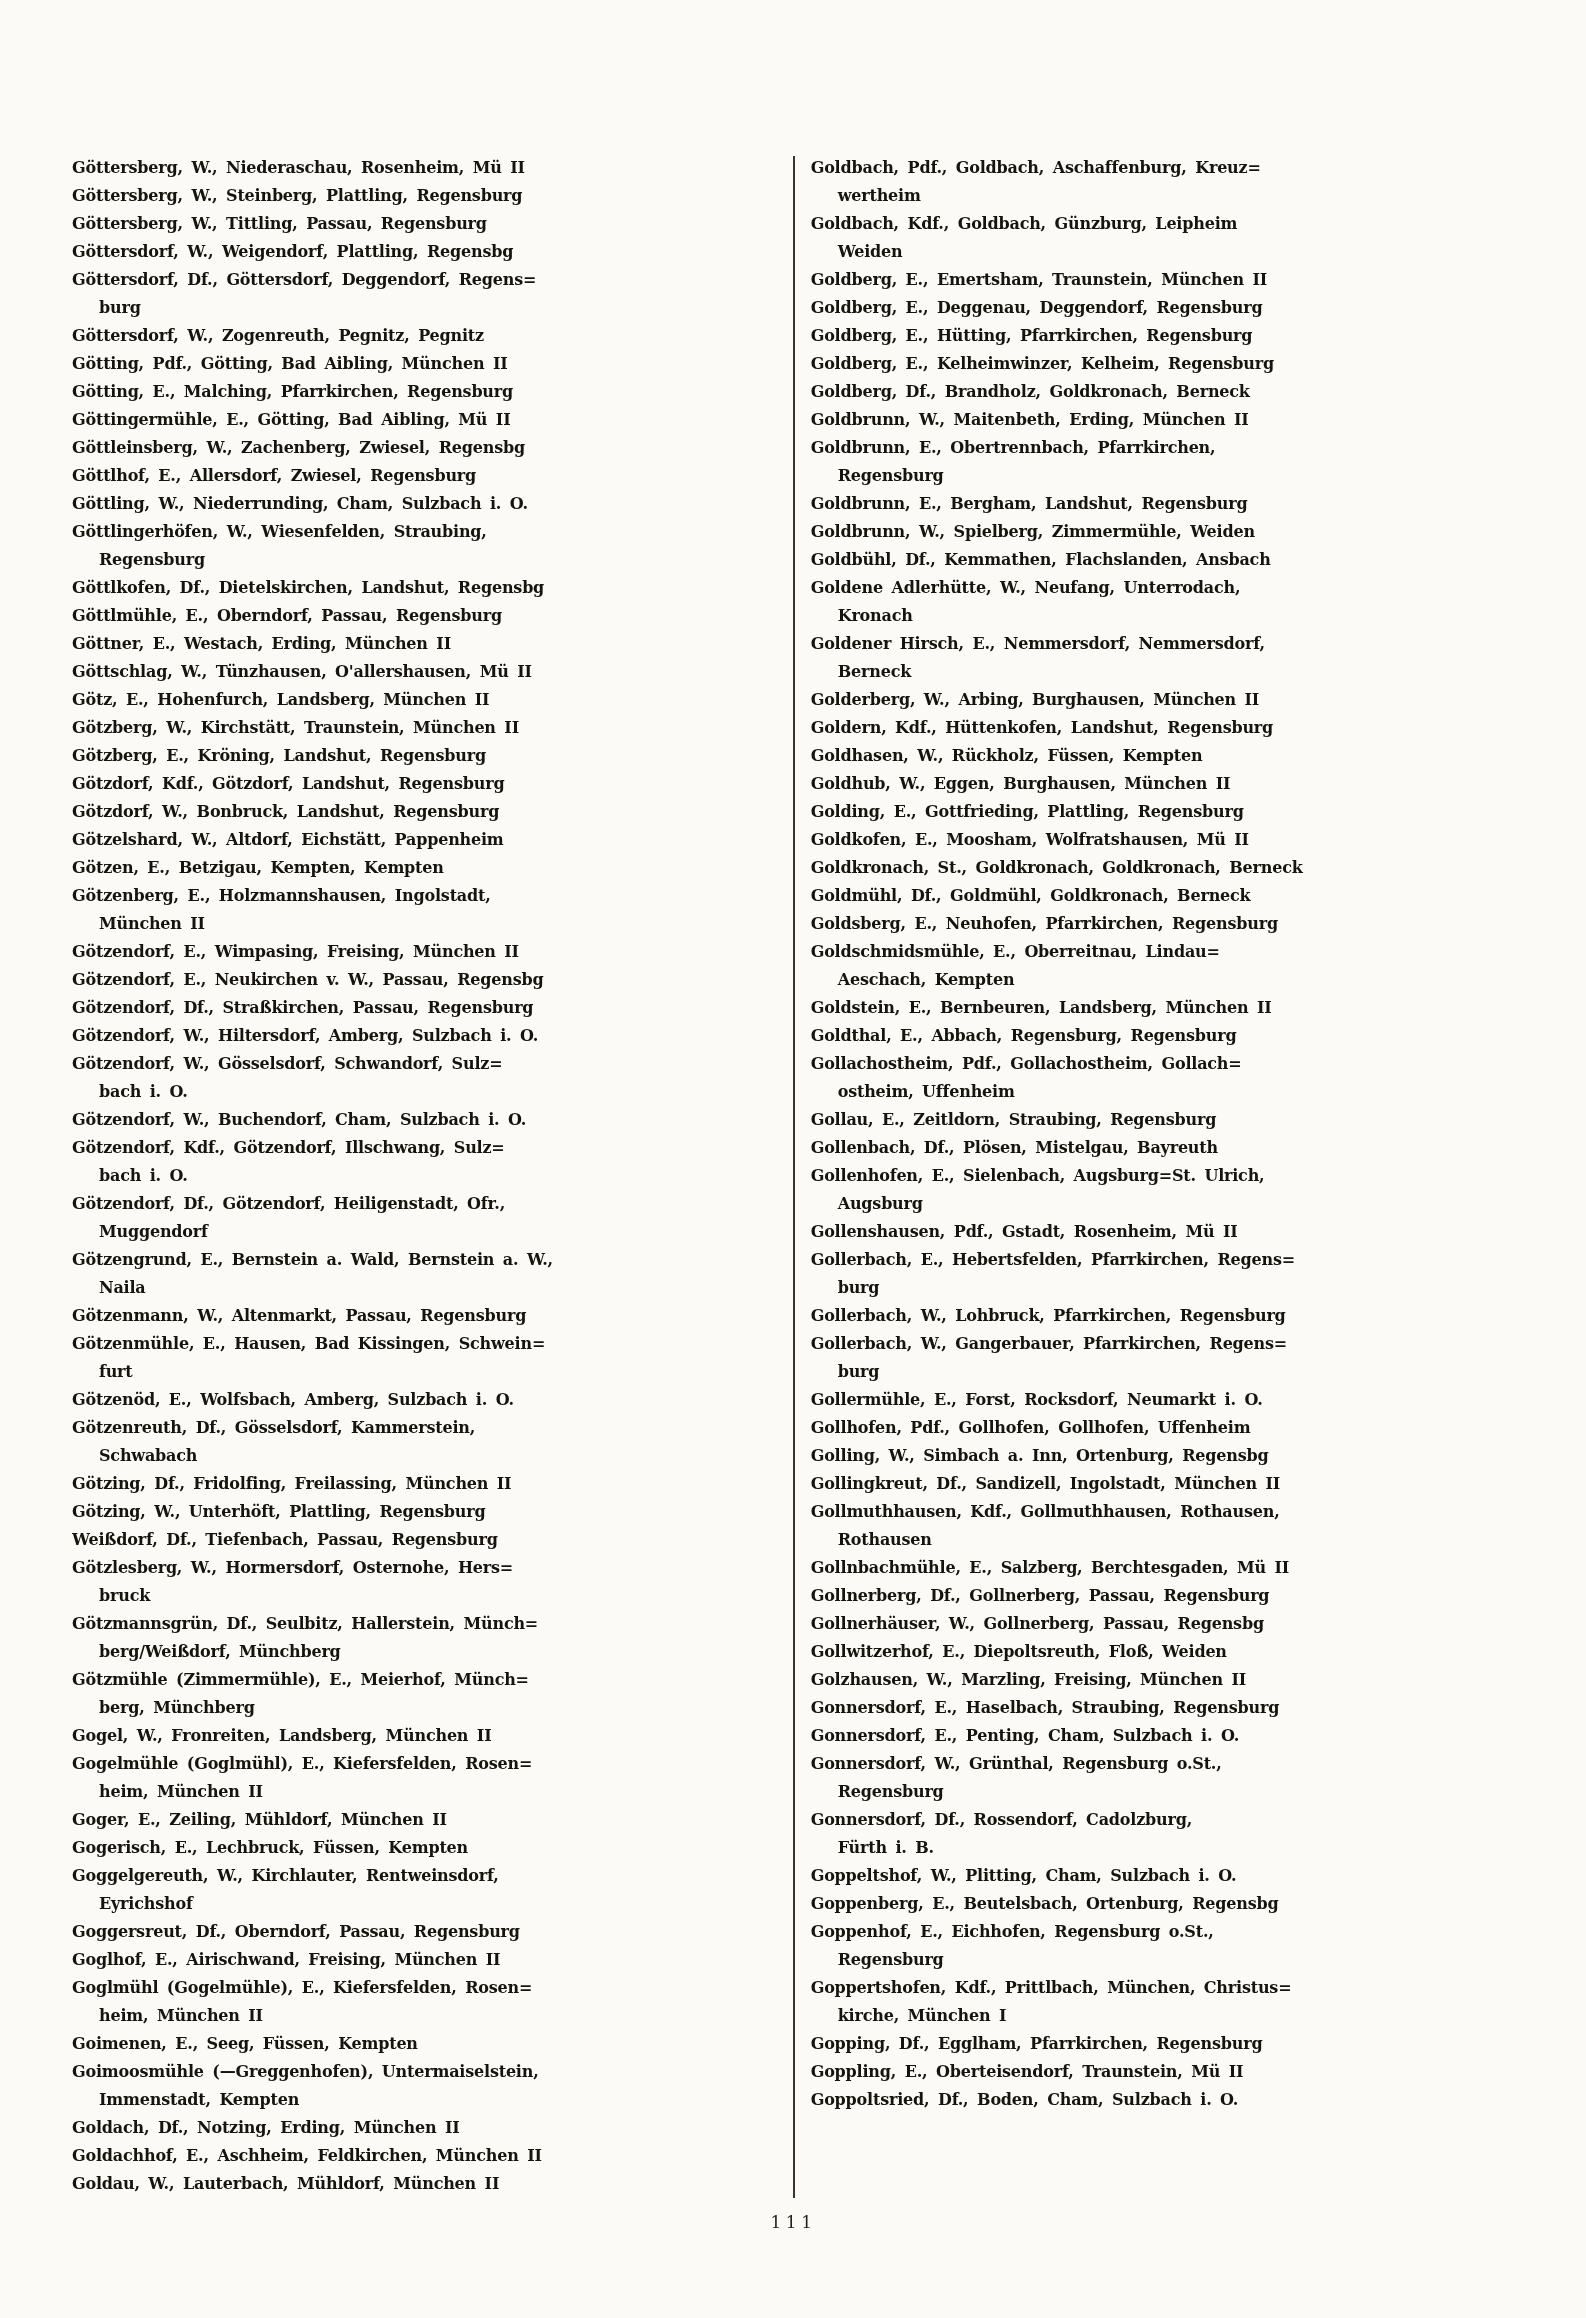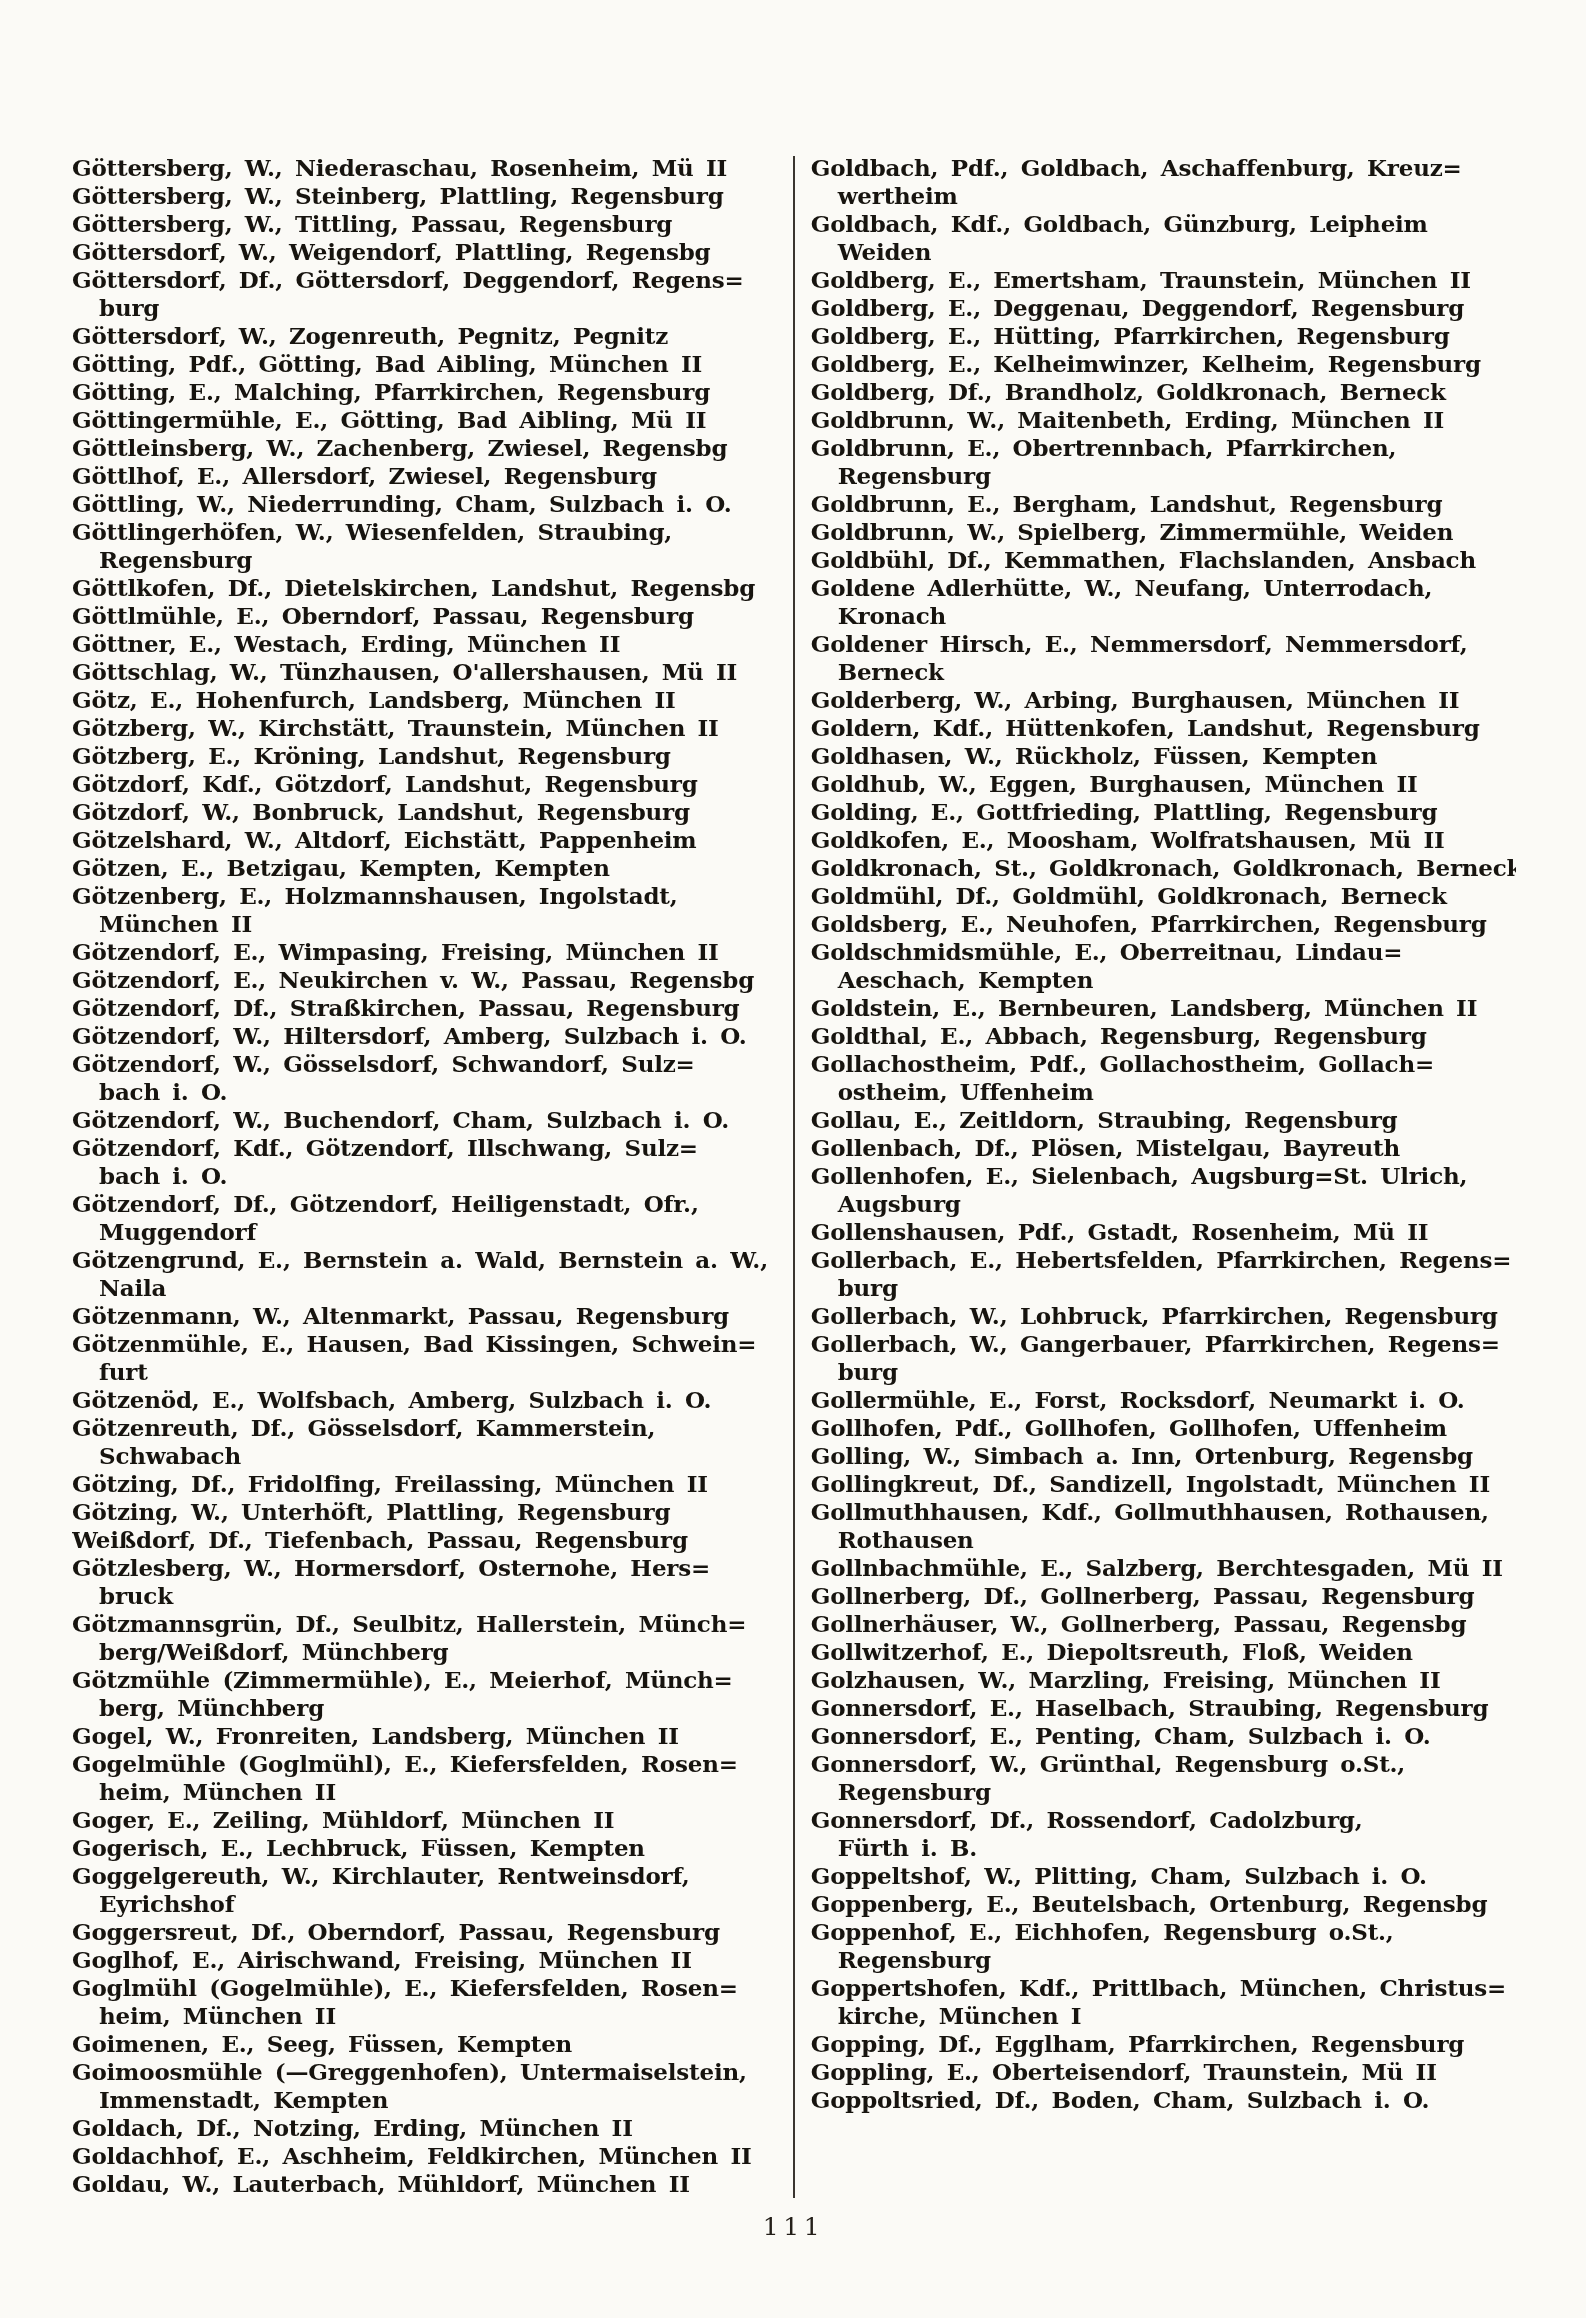--- a/index.html
+++ b/index.html
@@ -21,42 +21,42 @@
   }
   .columns {
     position: absolute;
     top: 154px;
     left: 72px;
     display: flex;
     align-items: stretch;
   }
   .column {
     width: 705px;
-    font-size: 23px;
+    font-size: 16px;
     line-height: 28px;
     font-weight: bold;
     word-spacing: 0.20em;
     letter-spacing: -0.2px;
     overflow: hidden;
   }
   .divider {
     width: 1.7px;
     background: #3a3530;
     margin: 2.3px 16px 0 16px;
   }
   .entry { margin: 0; }
   .line { white-space: nowrap; }
   .cont { padding-left: 27px; }
   .page-number {
     position: absolute;
     top: 2212px;
     left: 0;
     width: 100%;
     text-align: center;
-    font-size: 25px;
+    font-size: 17px;
     font-weight: normal;
     letter-spacing: 4.6px;
     color: #241f19;
   }
 </style>
 </head>
 <body>
 
 <div class="sheet">
   <div class="columns">

